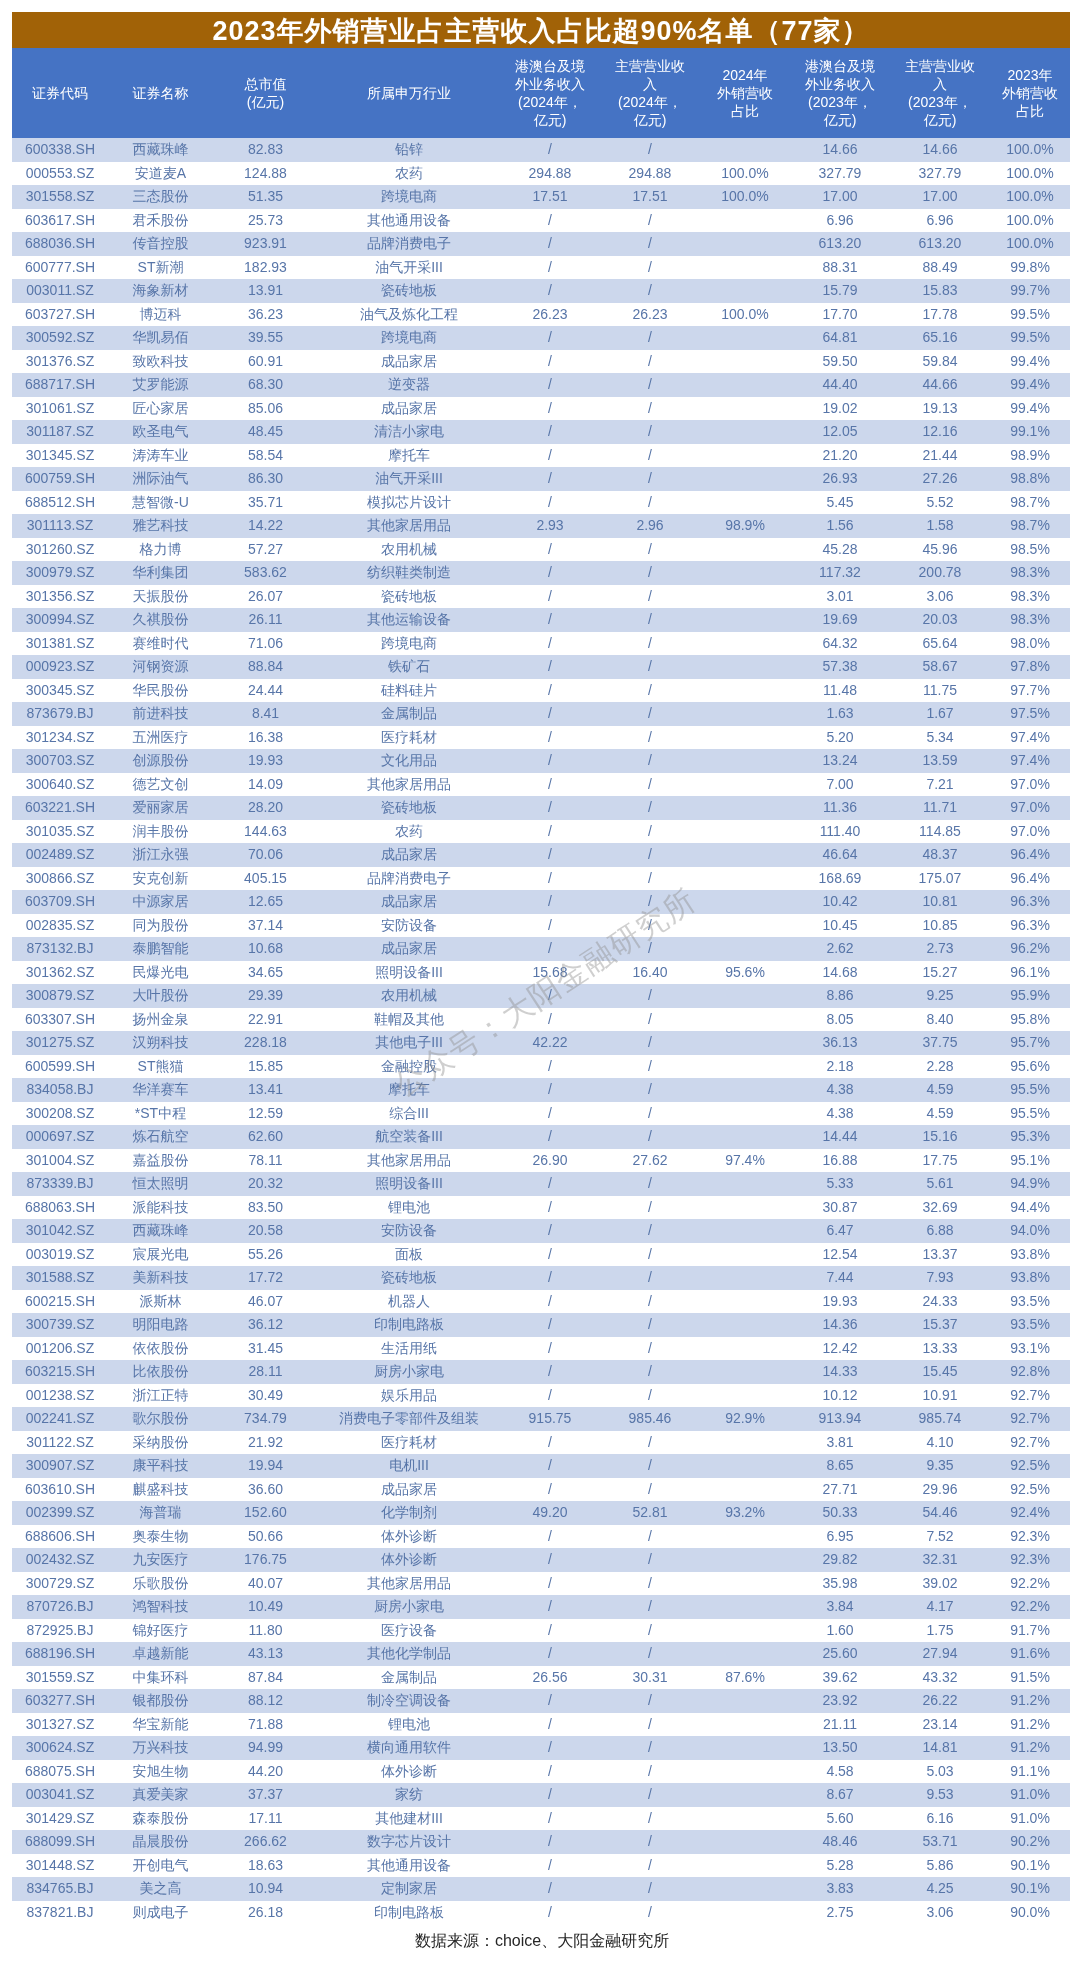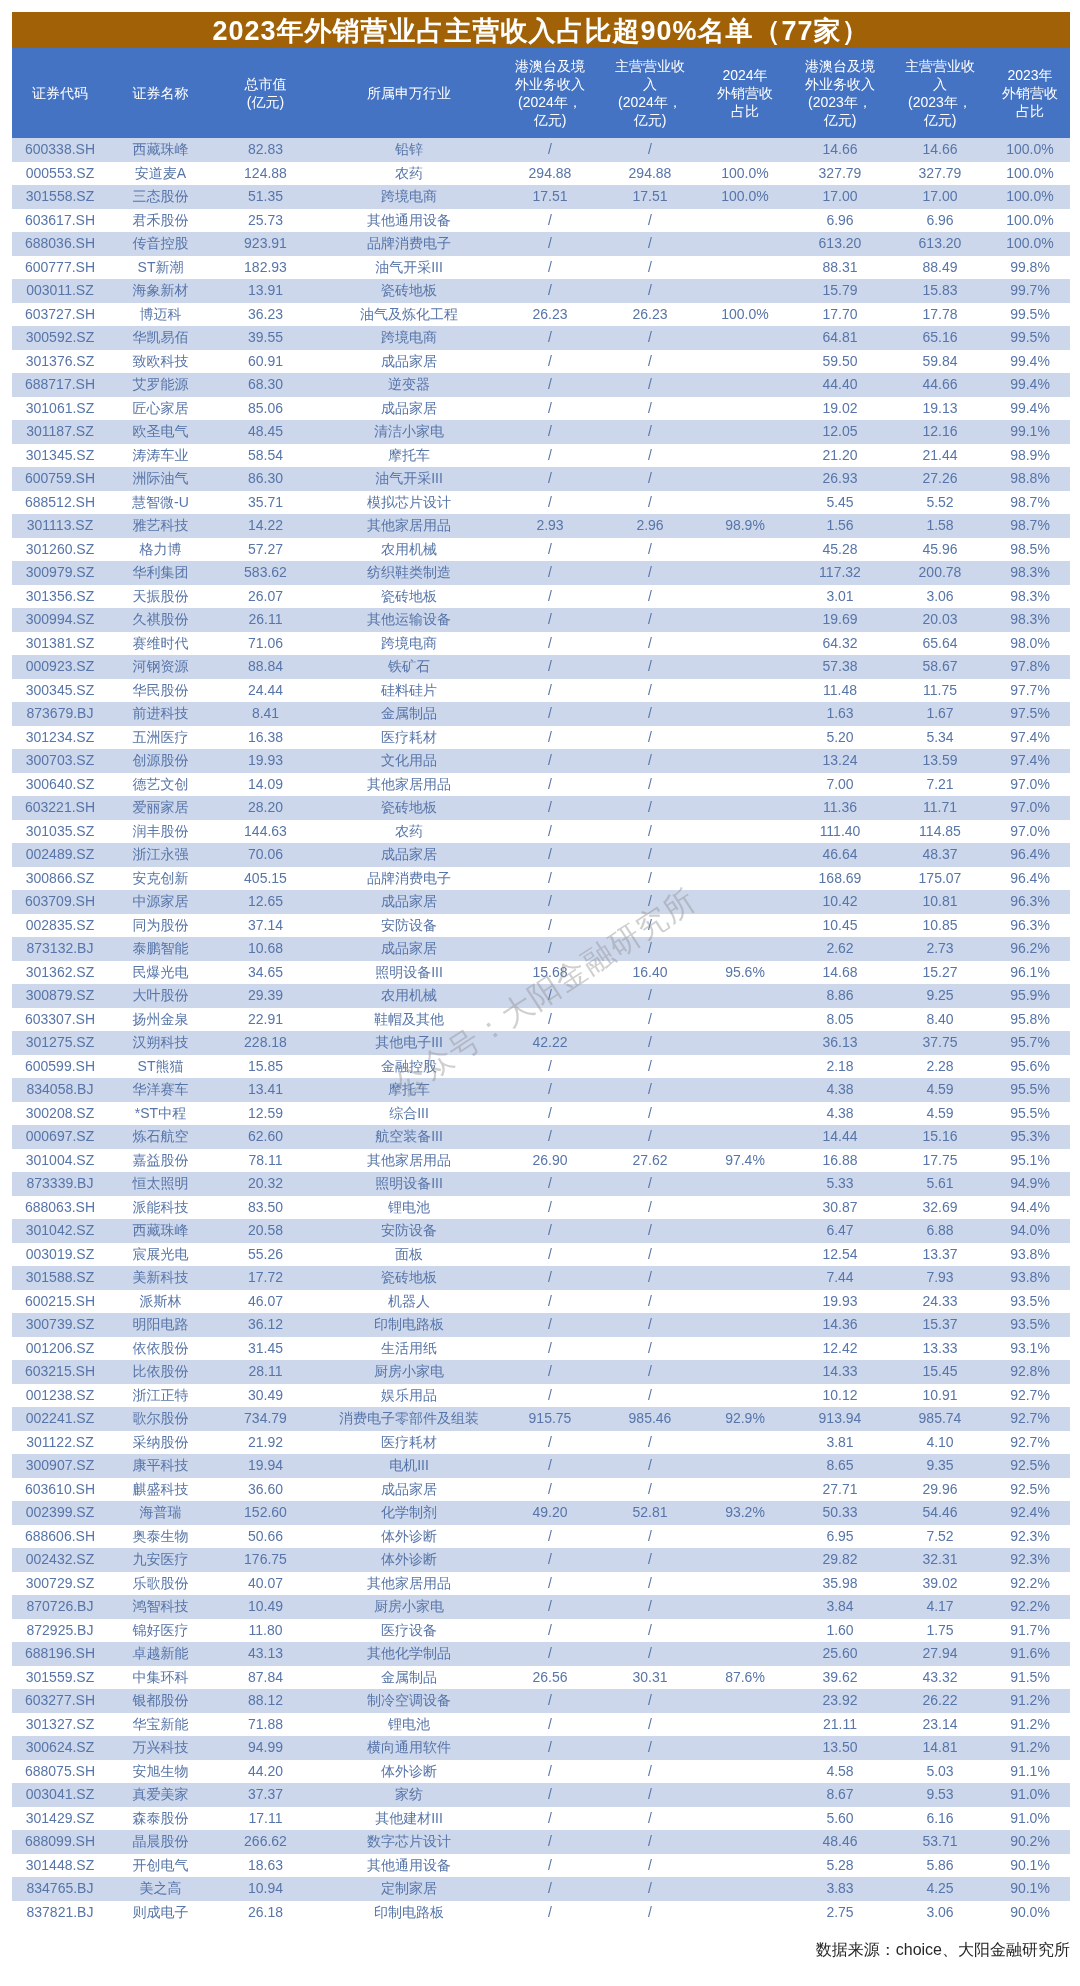--- a/index.html
+++ b/index.html
@@ -56,25 +56,25 @@
     text-align: center;
     vertical-align: middle;
     font-size: 14px;
     color: #5775A8;
     white-space: nowrap;
     overflow: hidden;
   }
   table.grid tbody tr:nth-child(odd) td  { background: #CCD7EC; }
   table.grid tbody tr:nth-child(even) td { background: #FFFFFF; }
   .footer {
-    margin-top: 16px;
+    margin-top: 7px;
     padding-left: 2px;
     font-size: 16px;
     color: #262626;
-    text-align: right;
+    text-align: center;
   }
   .watermark {
     position: absolute;
     left: 545px;
     top: 993px;
     transform: translate(-50%, -50%) rotate(-33deg);
     font-size: 31px;
     color: #8f8f8f;
     opacity: 0.42;
     letter-spacing: 1px;

